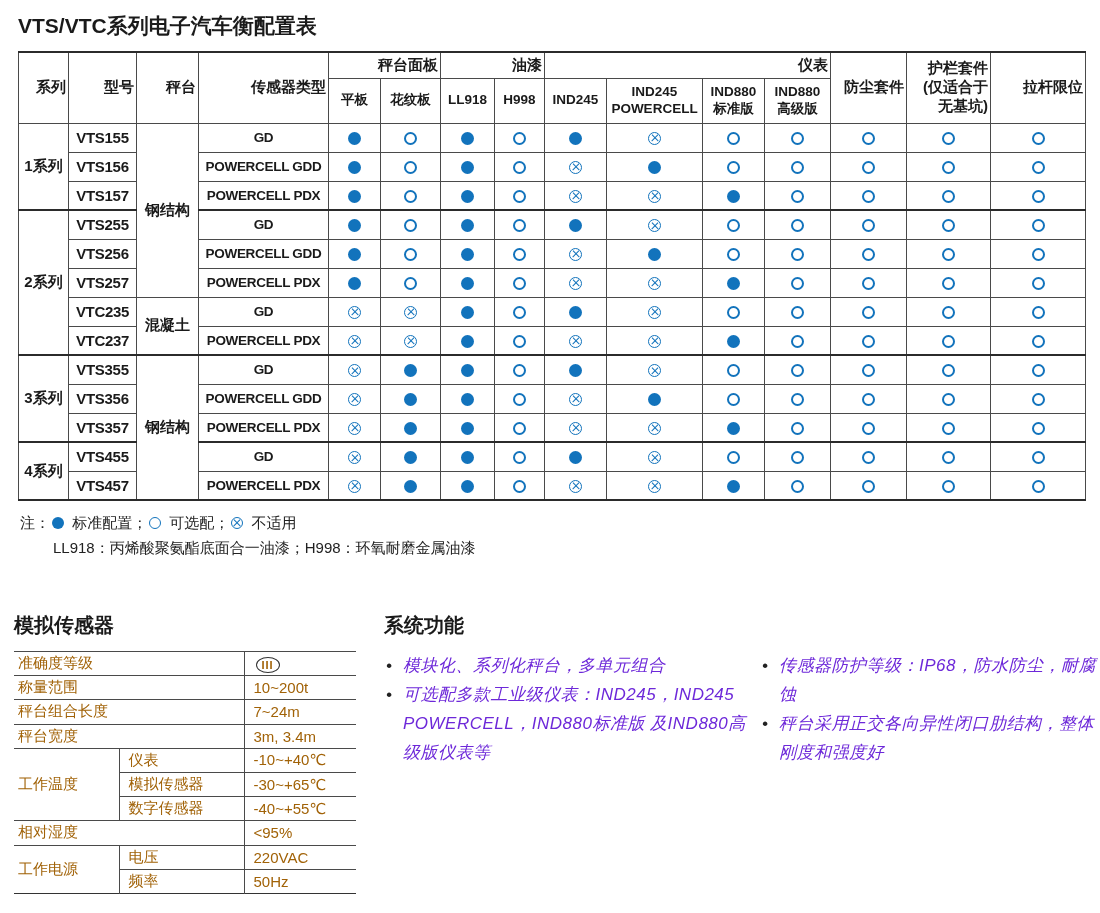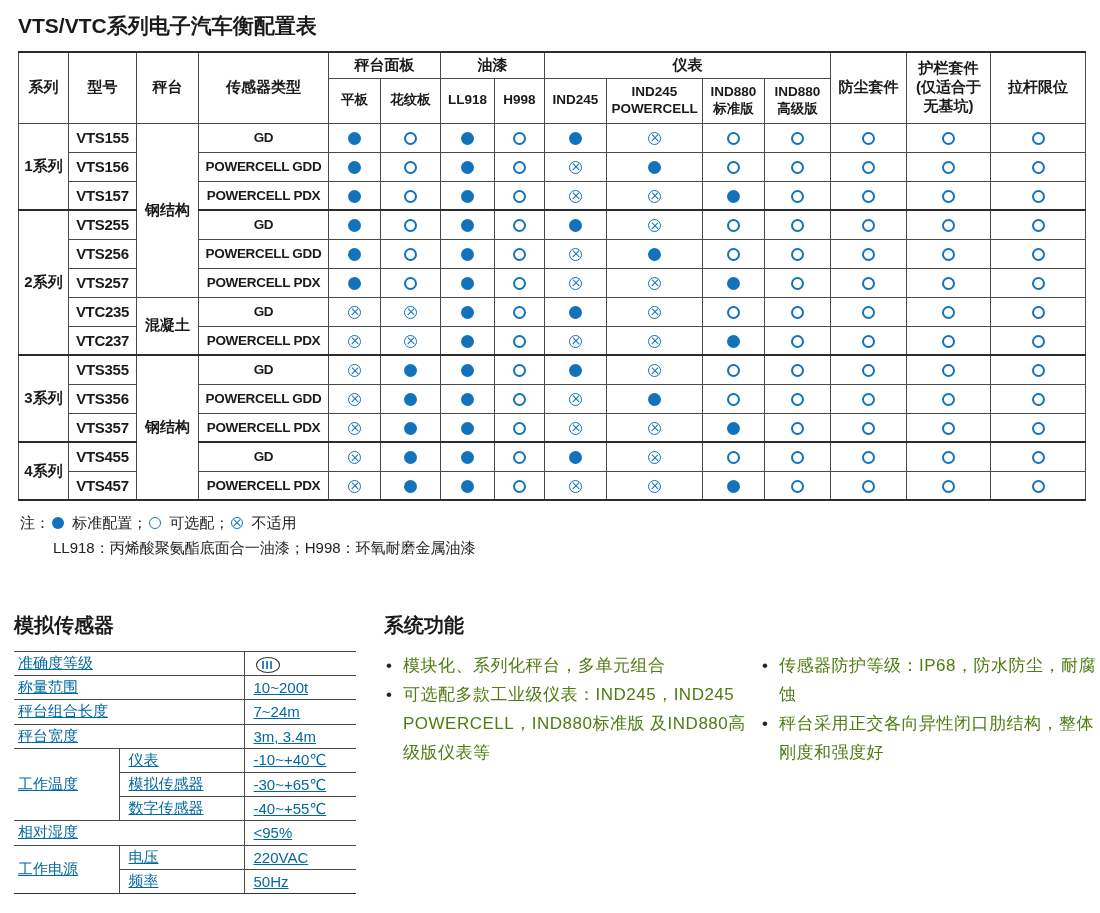--- a/index.html
+++ b/index.html
@@ -25,21 +25,21 @@
     border-top: 2.5px solid #2b2b2b;
     border-bottom: 2.5px solid #2b2b2b;
   }
   table.cfg th, table.cfg td {
     border: 1px solid #4a4a4a;
     text-align: center; vertical-align: middle;
     padding: 0 2px;
     background: #fff;
   }
   table.cfg th { font-weight: bold; }
-  tr.hdr-group th { height: 26px; font-size: 15px; }
+  tr.hdr-group th { height: 26px; font-size: 15px; text-align: right; }
   tr.hdr-sub  th { height: 45px; font-size: 13.5px; line-height: 1.2; }
   th.big { font-size: 15px; }
   table.cfg td { height: 29px; }
   td.series   { font-size: 15px; font-weight: bold; }
   td.model    { font-size: 15px; font-weight: bold; letter-spacing: -0.3px; }
   td.platform { font-size: 15px; font-weight: bold; }
   td.sensor   { font-size: 13.5px; font-weight: bold; letter-spacing: -0.3px; }
   tr.sep td { border-top: 2px solid #2b2b2b; }
 
   
@@ -67,34 +67,34 @@
   h2.section { font-size: 20px; font-weight: bold; margin-bottom: 12px; }
 
   
   .spec-wrap { width: 346px; flex: 0 0 346px; }
   table.spec {
     border-collapse: collapse; width: 342px; table-layout: fixed;
     border-top: 1.5px solid #333; border-bottom: 1.5px solid #333;
   }
   table.spec td {
     border-top: 1px solid #4a4a4a;
-    height: 24.2px; font-size: 15px; color: #0369a1;
-    padding: 0 0 0 4px; vertical-align: middle; text-align: left; text-decoration: underline;
+    height: 24.2px; font-size: 15px; color: #a16207;
+    padding: 0 0 0 4px; vertical-align: middle; text-align: left;
   }
   table.spec td.sub, table.spec td.val { border-left: 1px solid #4a4a4a; padding-left: 9px; }
   .circled {
     display: inline-block; border: 1.5px solid #333; border-radius: 50%;
     font-size: 11px; font-weight: bold; line-height: 14px;
     padding: 0 5px; letter-spacing: 1px; margin-left: 2px;
   }
 
   
   .sysfn { margin-left: 24px; flex: 1; }
   .sysfn-cols { display: flex; }
-  ul.feat { list-style: none; font-size: 17px; line-height: 29px; color: #4d7c0f; }
+  ul.feat { list-style: none; font-size: 17px; line-height: 29px; color: #6d28d9; font-style: italic; }
   ul.feat.c1 { width: 372px; flex: 0 0 372px; }
   ul.feat.c2 { width: 350px; margin-left: 4px; }
   ul.feat li { position: relative; padding-left: 19px; letter-spacing: 0.5px; }
   ul.feat li::before {
     content: "\2022"; position: absolute; left: 2px; top: 0;
     font-size: 17px; color: #222;
   }
   ul.feat sup { font-size: 10px; vertical-align: super; line-height: 0; }
 </style>
 </head>

